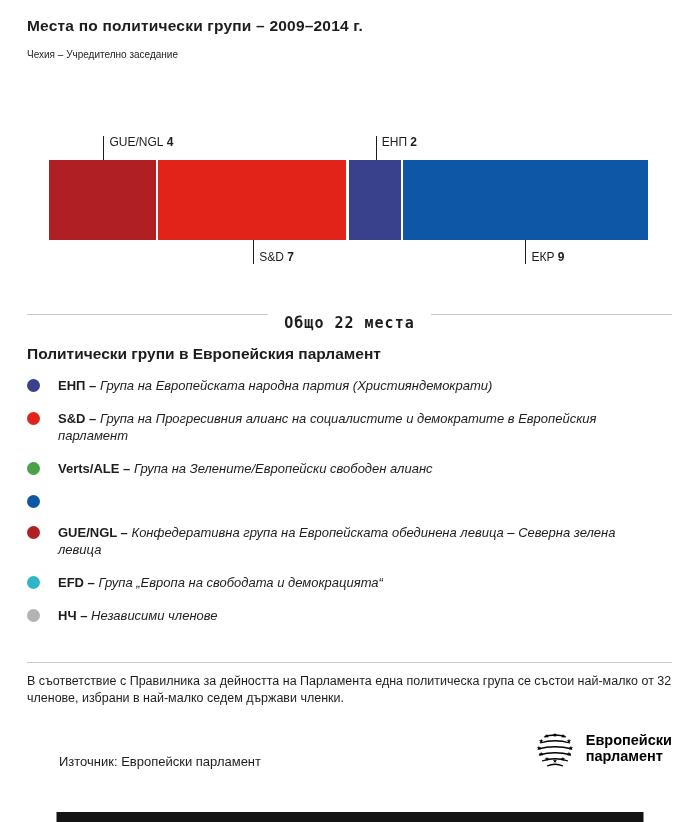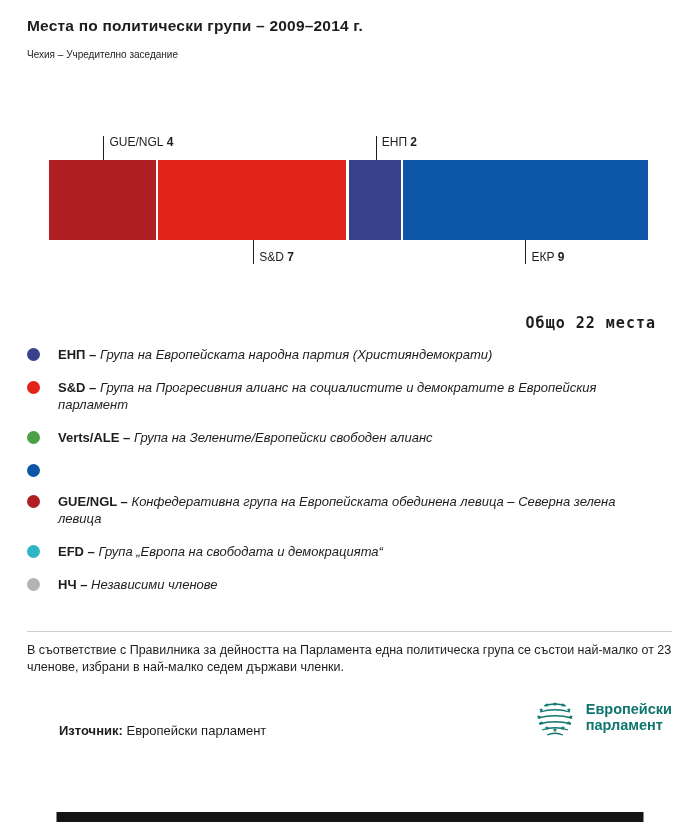--- a/index.html
+++ b/index.html
@@ -21,41 +21,41 @@
   .bar { position:absolute; top:26px; left:0; right:0; height:80px; }
   .segment { position:absolute; top:0; height:100%; }
   .seg-label {
     position:absolute; white-space:nowrap; font-size:12px; line-height:13px;
     border-left:1px solid #1d1d1b; padding-left:5px;
   }
   .seg-label.top { top:2px; height:24px; }
   .seg-label.bottom { top:106px; height:24px; display:flex; align-items:flex-end; }
   .seg-label b { font-weight:bold; }
 
-  .total-row { display:flex; align-items:flex-end; margin-top:48px;flex-direction:column; }
+  .total-row { display:flex; align-items:flex-start; margin-top:48px; }
   .total-row .line { flex:1; height:1px; background:#c9c9c9; }
   .total-label {
     font-family:"DejaVu Sans Mono", monospace;
     font-weight:bold; font-size:15px; letter-spacing:1px; padding:0 16px;
   }
 
   .legend-heading { font-size:15.5px; font-weight:bold; line-height:19px; margin-top:12px; }
   .legend { margin-top:14px; }
   .legend-item { display:flex; gap:18px; margin-bottom:16px; }
   .dot { width:13px; height:13px; border-radius:50%; flex:0 0 13px; margin-top:2px; background:#999; }
   .legend-text { font-size:13px; line-height:17px; max-width:575px; }
   .legend-text .abbr { font-weight:bold; }
   .legend-text .desc { font-style:italic; }
 
   .divider { height:1px; background:#cccccc; margin-top:38px; }
   .footnote { font-size:12.5px; line-height:17px; margin-top:10px; max-width:645px; }
 
   .footer { display:flex; justify-content:space-between; align-items:flex-end; margin-top:18px; }
   .source { font-size:13px; line-height:16px; }
-  .source .label { font-weight:bold;padding-left:32px; }
+  .source .label { font-weight:normal;padding-left:32px; }
   .logo { display:flex; align-items:center; gap:8px; color:#3f6fa8; }
   .logo-text { font-weight:bold; font-size:14.5px; line-height:16px; }
 
   .bottom-bar {
     position:absolute; bottom:0; left:50%; transform:translateX(-50%);
     width:587px; height:10px; background:#141414;
   }
 </style>
 </head>
 <body>
@@ -84,20 +84,21 @@
         <b>9</b>
       </div>
     </div>
 
   <div class="total-row">
     <div class="line"></div>
     <div class="total-label">Общо 22 места</div>
     <div class="line"></div>
   </div>
 
+  <h2 class="legend-heading">Политически групи в Европейския парламент</h2>
 
   <div class="legend">
 
     <div class="legend-item">
       <span class="dot" style="background: rgb(57, 64, 140);"></span>
       <p class="legend-text">
         <span class="abbr">ЕНП –</span>
         <span class="desc">Група на Европейската народна партия (Християндемократи)</span>
       </p>
     </div>
@@ -144,29 +145,29 @@
       <p class="legend-text">
         <span class="abbr">НЧ –</span>
         <span class="desc">Независими членове</span>
       </p>
     </div>
 
   </div>
 
   <div class="divider"></div>
 
-  <p class="footnote">В съответствие с Правилника за дейността на Парламента една политическа група се състои най-малко от 23 членове, избрани в най-малко седем държави членки.</p>
+  <p class="footnote">В съответствие с Правилника за дейността на Парламента една политическа група се състои най-малко от 32 членове, избрани в най-малко седем държави членки.</p>
 
   <div class="footer">
     <p class="source">
       <span class="label">Източник:</span>
       <span>Европейски парламент</span>
     </p>
 
-    <div class="logo" id="ep-logo" style="color: #0f766e;">
+    <div class="logo" id="ep-logo" style="color: #000000;">
       <svg width="46" height="45" viewBox="0 0 46 45" aria-hidden="true">
         <g fill="none" stroke="currentColor" stroke-width="1.3">
           <path d="M12 12 Q23 8 34 12"></path>
           <path d="M8 18 Q23 13.5 38 18"></path>
           <path d="M6 24 Q23 19.5 40 24"></path>
           <path d="M7 30 Q23 25.5 39 30"></path>
           <path d="M10 36 Q23 31.5 36 36"></path>
           <path d="M15 41 Q23 37.5 31 41"></path>
         </g>
         <g fill="currentColor" font-family="DejaVu Sans, sans-serif" font-size="6" text-anchor="middle">

